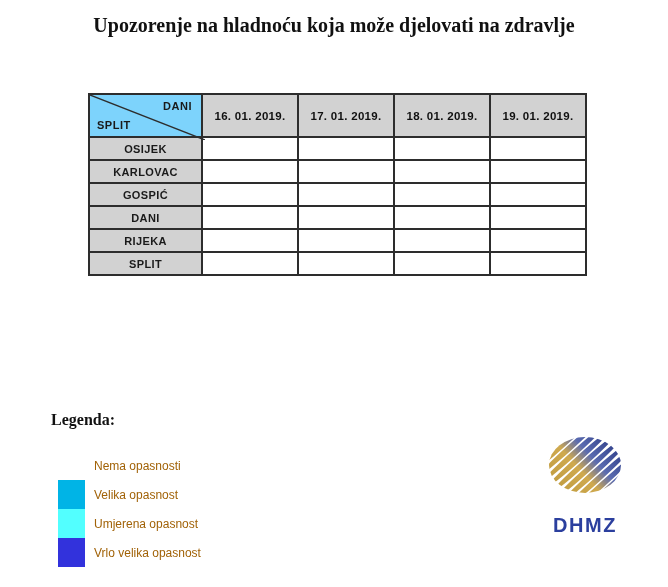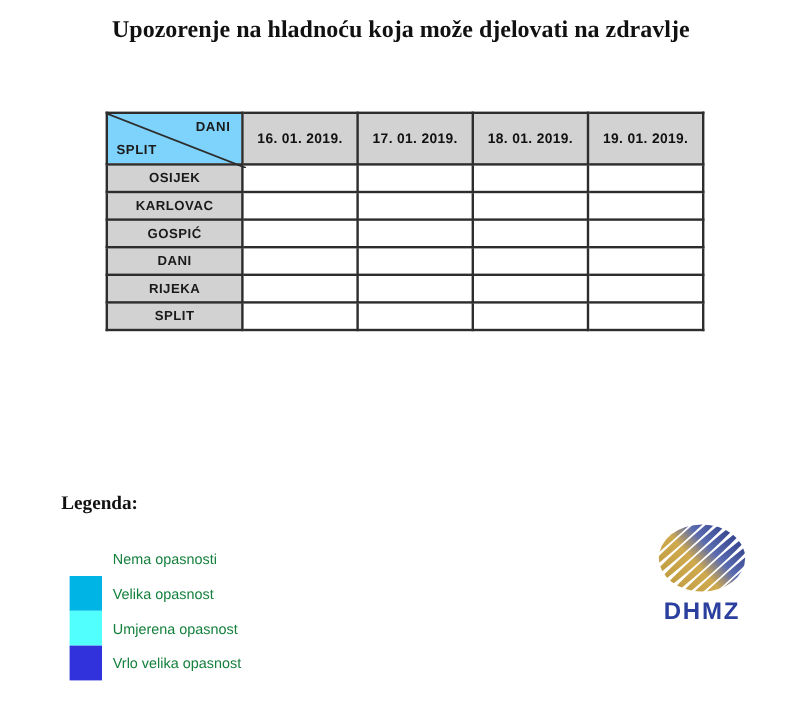--- a/index.html
+++ b/index.html
@@ -48,26 +48,26 @@
   .data-cell{background:#ffffff;}
   
   .legend-title{
     position:absolute;left:20px;top:411px;
     font-family:"Liberation Serif",serif;
     font-weight:bold;font-size:16px;color:#111111;margin-left:31px;
   }
   .legend-list{position:absolute;left:58px;top:451px;}
   .legend-row{display:flex;align-items:center;height:29px;}
   .legend-swatch{width:27px;height:29px;flex:0 0 27px;}
-  .legend-label{margin-left:9px;font-size:12px;color:#15803d;white-space:nowrap;}
+  .legend-label{margin-left:9px;font-size:12px;color:#a16207;white-space:nowrap;}
   
   .logo{position:absolute;left:541px;top:436px;width:88px;text-align:center;}
   .logo-text{
     font-size:20px;font-weight:bold;color:#2b3f9e;
-    letter-spacing:1.5px;margin-top:0px;
+    letter-spacing:1.5px;margin-top:16px;
     font-family:"Liberation Sans",sans-serif;
   }
 </style>
 </head>
 <body>
 
 <div class="page-title">Upozorenje na hladnoću koja može djelovati na zdravlje</div>
 
 <table class="warning">
   <thead>

